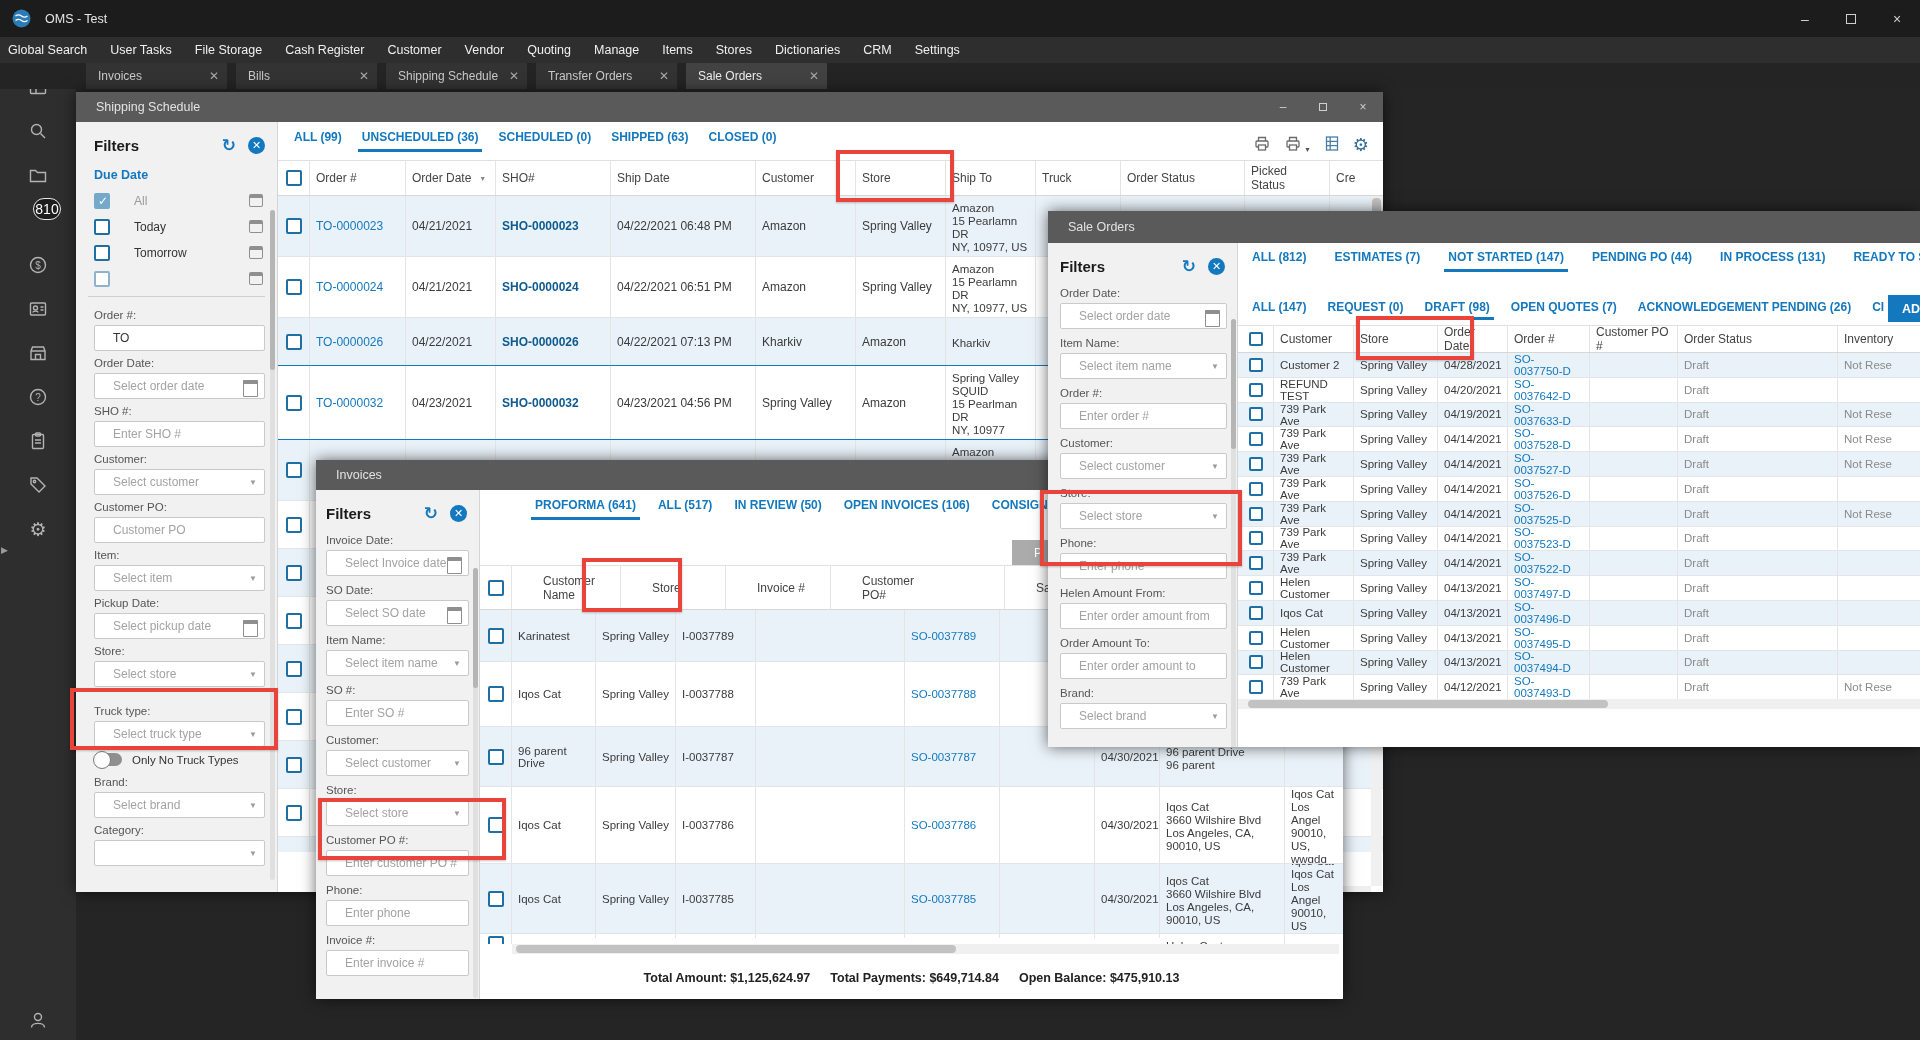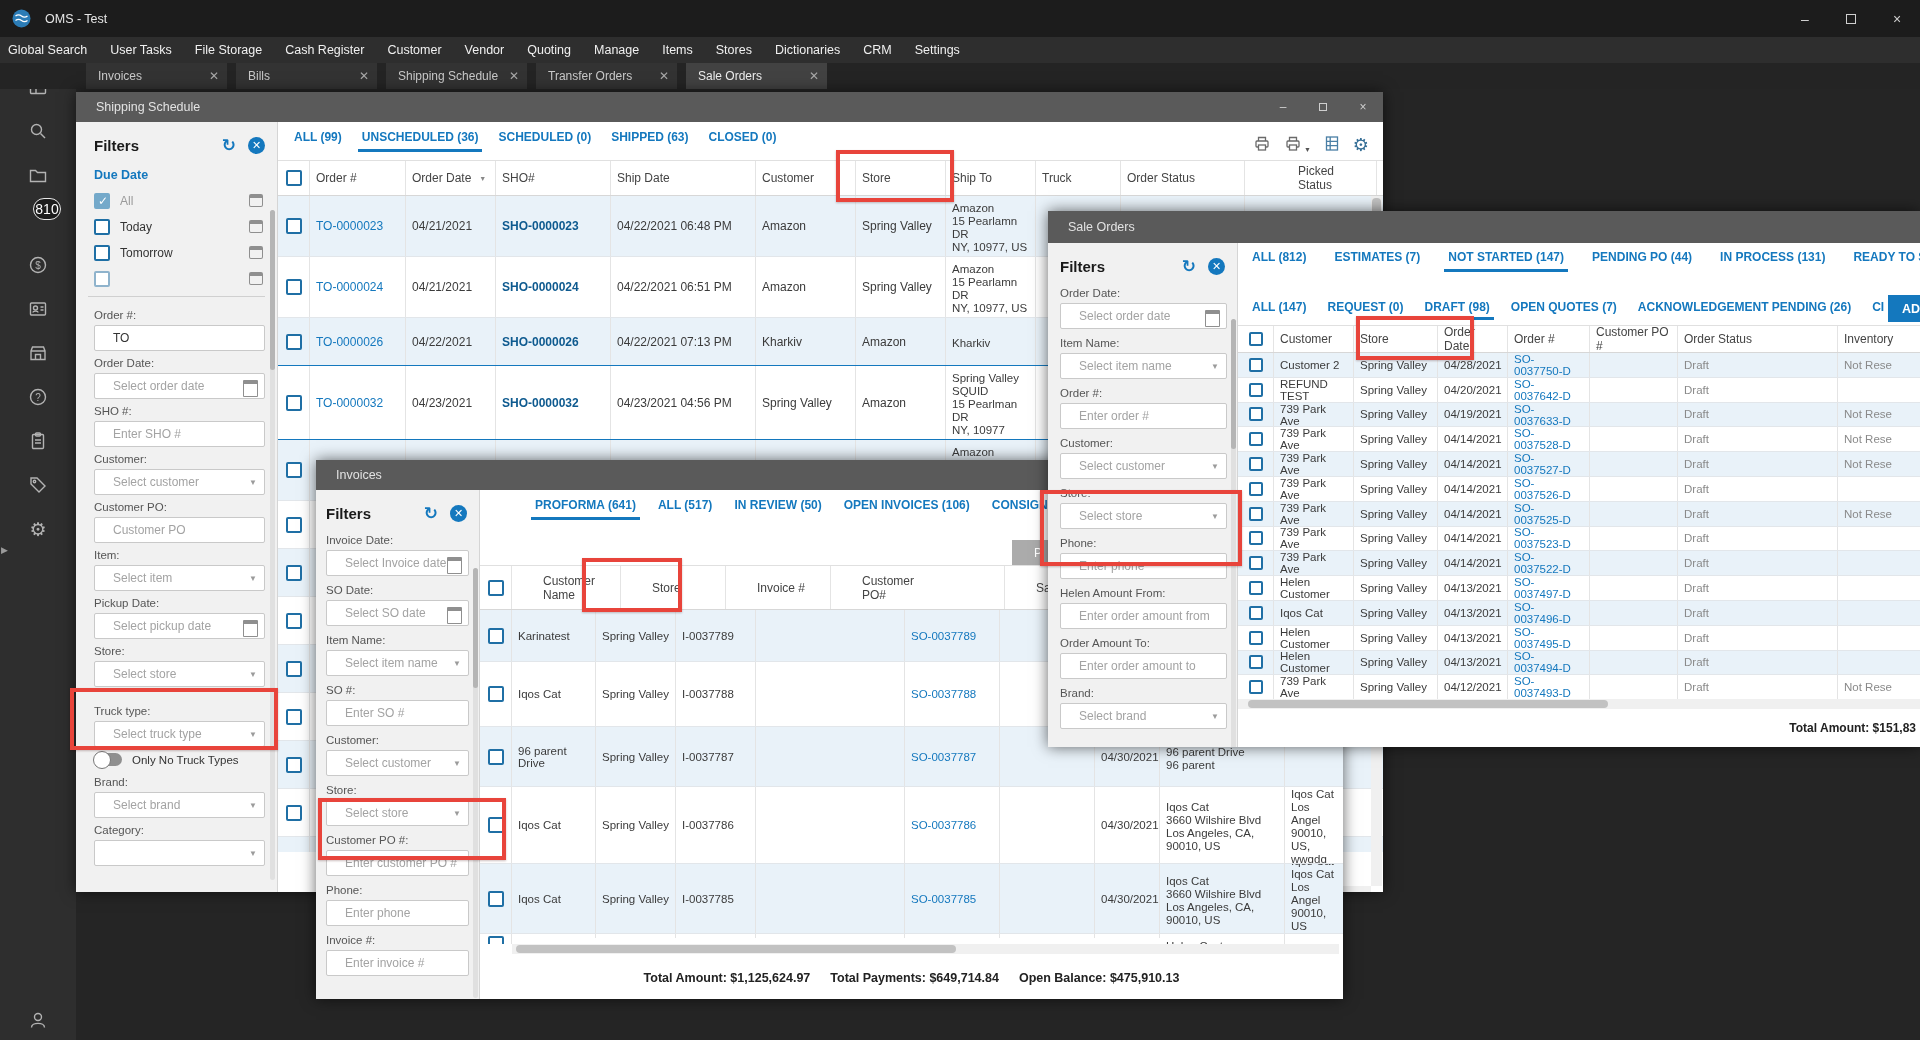--- a/index.html
+++ b/index.html
@@ -46,21 +46,21 @@
   .fctrl{position:relative;height:26px;background:#fff;border:1px solid #c9c9c9;border-radius:2px;font-size:12px;color:#333;line-height:24px;padding:0 22px 0 18px;white-space:nowrap;overflow:hidden;}
   .ffield.ph .fctrl{color:#a3a3a3;}
   .ffield.t-select .fctrl::after{content:"▼";position:absolute;right:7px;top:1px;font-size:8px;color:#9b9b9b;}
   .ffield.t-date .fctrl::after{content:"";position:absolute;right:6px;top:6px;width:13px;height:12px;border:1.5px solid #8f8f8f;border-top:4px solid #8f8f8f;border-radius:1px;}
   .ffield.gap-after{margin-bottom:18px;}
   .fscroll{position:absolute;width:5px;background:#e0e0e0;border-radius:3px;}
   .fscroll .thumb{position:absolute;left:0;width:5px;background:#b5b5b5;border-radius:3px;}
 
   .cb{width:16px;height:16px;border:2px solid #1f6fa5;border-radius:2px;background:#fff;display:inline-block;flex:none;}
   .due-hdr{font-size:12.5px;font-weight:bold;color:#1478be;margin:2px 12px 10px 18px;}
-  .due-row{display:flex;align-items:center;gap:10px;margin:0 14px 9px 18px;height:17px;}
+  .due-row{display:flex;align-items:center;gap:24px;margin:0 14px 9px 18px;height:17px;}
   .due-label{font-size:12px;color:#333;}
   .due-row.checked .cb{background:#74a9ca;border-color:#74a9ca;position:relative;}
   .due-row.checked .cb::after{content:"✓";position:absolute;left:2px;top:-1px;color:#fff;font-size:12px;}
   .due-row.checked .due-label{color:#9a9a9a;}
   .due-row.lite .cb{border-color:#8fb3cc;}
   .due-cal{display:none;margin-left:auto;}
   .due-row.cal .due-cal{display:inline-block;}
   .cal-ic{width:14px;height:13px;border:1.5px solid #8f8f8f;border-top:4px solid #8f8f8f;border-radius:2px;display:inline-block;}
   .fdivider{height:1px;background:#d0d0d0;margin:4px 12px 12px 12px;}
   .toggle-row{display:flex;align-items:center;gap:10px;margin:2px 12px 10px 18px;}
@@ -102,21 +102,21 @@
   .c-cb{width:32px;justify-content:center;}
   .c-ord{width:96px;}
   .c-odt{width:90px;}
   .c-sho{width:115px;}
   .c-sdt{width:145px;}
   .c-cust{width:100px;}
   .c-store{width:90px;}
   .c-to{width:90px;}
   .c-truck{width:85px;}
   .c-ost{width:124px;}
-  .c-pst{width:85px;margin-left:47px;}
+  .c-pst{width:85px;}
   .c-cre{flex:1;border-right:none;}
   #ship-vsb{right:1px;top:74px;height:690px;}
   #ship-hsb{left:202px;right:12px;top:764px;}
   .tico svg{stroke:#6a6a6a;fill:none;stroke-width:1.3;}
   .tico .caret{font-size:7px;color:#555;margin-left:2px;}
   .gear-ico{color:#356e96;font-size:18px;}
 
   
   #win-inv{left:316px;top:460px;width:1027px;height:539px;z-index:20;}
   #inv-fpanel{left:0;top:30px;width:164px;bottom:0;}
@@ -1241,21 +1241,20 @@
         <div class="cell s-date">04/12/2021</div>
         <div class="cell s-ord link">SO-0037493-D</div>
         <div class="cell s-po"></div>
         <div class="cell s-ost status-draft">Draft</div>
         <div class="cell s-inv status-draft">Not Rese</div>
       </div>
     </div>
   <div class="hsb" id="so-hsb">
       <span class="thumb" style="left:10px;width:360px"></span>
     </div>
-  <div id="so-total">Total Amount: $151,83</div>
 </div>
 
 <div class="redbox" style="left:70px;top:688px;width:208px;height:62px"></div>
 <div class="redbox" style="left:836px;top:150px;width:118px;height:52px"></div>
 <div class="redbox" style="left:1356px;top:316px;width:118px;height:44px"></div>
 <div class="redbox" style="left:1040px;top:490px;width:202px;height:76px"></div>
 <div class="redbox" style="left:318px;top:798px;width:188px;height:62px"></div>
 <div class="redbox" style="left:582px;top:558px;width:100px;height:54px"></div>
 
 </body></html>

